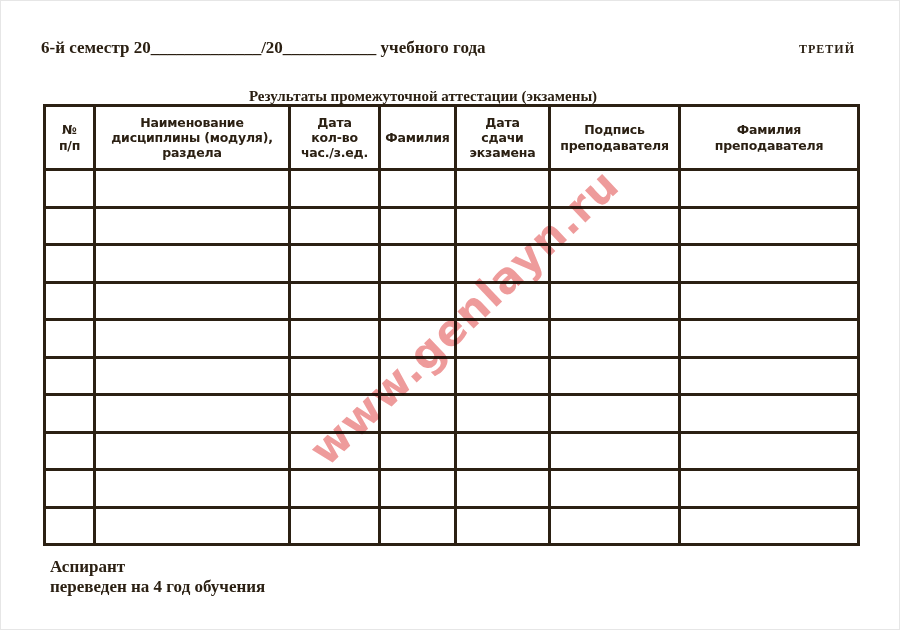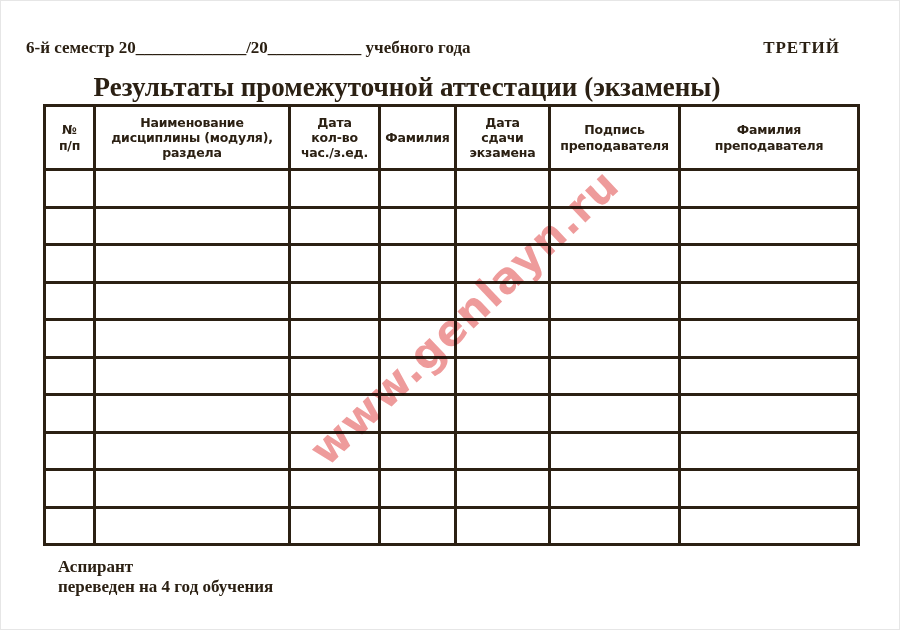--- a/index.html
+++ b/index.html
@@ -16,33 +16,33 @@
     position:relative;
     overflow:hidden;
   }
   .page{
     position:absolute;inset:0;
     border:1px solid #e6e6e6;
     box-sizing:border-box;
   }
   
   .top-line{
-    position:absolute;left:25px;top:37px;width:814px;
+    position:absolute;left:40px;top:37px;width:814px;
     display:flex;justify-content:space-between;align-items:baseline;
     font-size:17px;font-weight:700;white-space:pre;
   }
   .top-line .right{
-    font-size:17px;letter-spacing:1px;
+    font-size:12px;letter-spacing:1px;
   }
   
   .doc-title{
     position:absolute;left:0;top:71px;width:812px;
     text-align:center;
-    font-size:27px;font-weight:700;
-    margin:0;
+    font-size:15px;font-weight:700;
+    margin:16px;
   }
   
   table.results{
     position:absolute;left:42px;top:103px;
     width:814px;height:442px;
     border-collapse:collapse;table-layout:fixed;
     background:transparent;
   }
   table.results th,table.results td{
     border:3px solid var(--ink);
@@ -58,21 +58,21 @@
   }
   .c1{width:50px;} .c2{width:195px;} .c3{width:90px;} .c4{width:76px;}
   .c5{width:94px;} .c6{width:130px;} .c7{width:179px;}
   
   .footer-line{
     position:absolute;left:43px;top:556px;width:814px;
     font-size:17px;font-weight:700;white-space:pre;
     display:flex;align-items:baseline;flex-direction:column;
   }
   .footer-line .label{margin-right:8px;}
-  .footer-line .suffix{margin-left:14px;text-align:right;}
+  .footer-line .suffix{margin-left:6px;text-align:right;}
   
   .watermark{
     position:absolute;left:463px;top:316px;
     transform:translate(-50%,-50%) rotate(-43.5deg);
     font-family:"DejaVu Sans","Liberation Sans",sans-serif;
     font-weight:700;font-size:43px;letter-spacing:1px;
     color:var(--pink);
     opacity:.82;
     mix-blend-mode:multiply;
     pointer-events:none;

